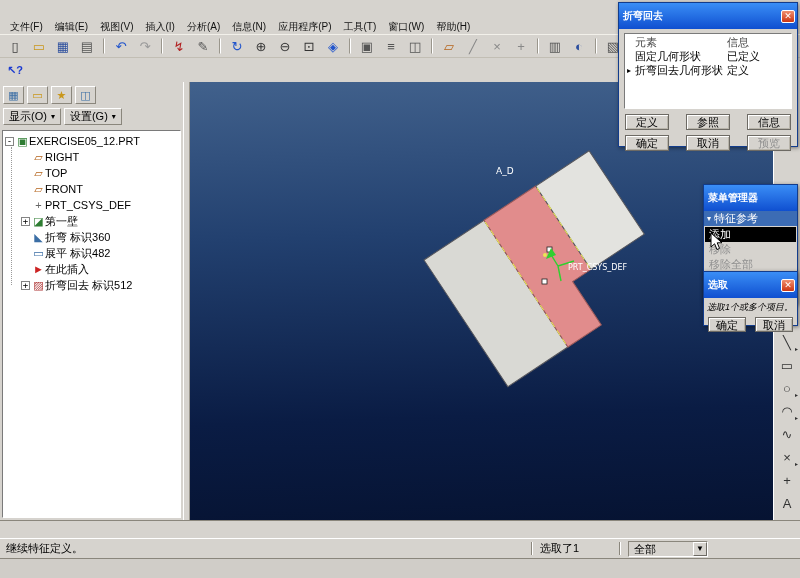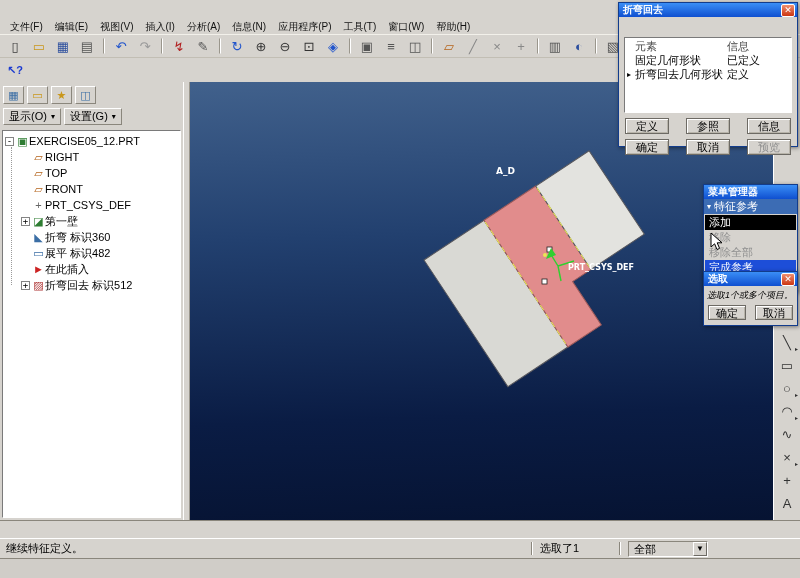--- a/index.html
+++ b/index.html
@@ -43,21 +43,21 @@
   .tree-item.d1 { padding-left:18px; }
   .exp { display:inline-block; flex:none; width:9px; height:9px; margin-right:2px; border:1px solid #848484; background:#fff;
     font-size:9px; line-height:7px; text-align:center; font-family:"DejaVu Sans Mono",monospace; }
   .exp:empty { border:none; background:transparent; }
   .ticon { flex:none; width:13px; text-align:center; font-size:11px; line-height:13px; }
   .tlabel { font-size:11px; white-space:nowrap; }
 
   
   .splitter { position:absolute; left:183px; top:82px; width:7px; height:438px; background:#d6d3ce; border-left:1px solid #fff; border-right:1px solid #9a968c; }
   .viewport { position:absolute; left:190px; top:82px; width:583px; height:438px;
-    background:linear-gradient(178deg,#41618c 0%,#22406f 35%,#0a1c44 75%,#061332 100%); overflow:hidden;font-weight:bold; }
+    background:linear-gradient(178deg,#41618c 0%,#22406f 35%,#0a1c44 75%,#061332 100%); overflow:hidden; }
   .viewport svg { display:block; }
   .viewport text { font-family:"DejaVu Sans",sans-serif; }
 
   
   .right-toolbar { position:absolute; left:773px; top:82px; width:27px; height:438px; background:#d6d3ce; border-left:1px solid #fff;
     display:flex; flex-direction:column; align-items:center; gap:2px; padding-top:250px; }
   .rt-btn { position:relative; width:22px; height:21px; display:flex; align-items:center; justify-content:center; }
   .rt-btn .glyph { font-size:13px; }
   .rt-btn .fly { position:absolute; right:0; bottom:1px; font-size:6px; color:#333; }
 
@@ -70,30 +70,30 @@
   .sb-sel { width:72px; white-space:nowrap; }
   .filter-box { display:flex; width:80px; height:16px; padding-left:5px; background:#d6d3ce;
     border:1px solid; border-color:#8a867c #fff #fff #8a867c; }
   .filter-arrow { margin-left:auto; width:14px; height:14px; background:#d6d3ce; border:1px solid; border-color:#fff #6d6a64 #6d6a64 #fff;
     font-size:8px; line-height:12px; text-align:center; }
   .sb-rightpad { width:92px; }
   .bottom-strip { position:absolute; left:0; top:558px; width:800px; height:20px; background:#d0cdc8; border-top:1px solid #8a867c; }
 
   
   .dialog { position:absolute; z-index:10; background:#d6d3ce; border:1px solid #123c8c; box-shadow:1px 1px 4px rgba(0,0,0,.45); }
-  .dlg-title { height:14px; display:flex; align-items:center; gap:3px; padding:0 2px 0 4px;
+  .dlg-title { height:26px; display:flex; align-items:center; gap:3px; padding:0 2px 0 4px;
     background:linear-gradient(180deg,#3a8ef6,#0f4fd0); color:#fff; font-size:10px; font-weight:bold; }
   .dlg-close { width:14px; height:13px; margin-left:auto; background:linear-gradient(180deg,#ef8f6f,#cc3512);
     border:1px solid #fff; border-radius:2px; color:#fff; font-size:9px; line-height:11px; text-align:center; }
   .btn { min-width:44px; height:16px; background:#d6d3ce; border:1px solid #6d6a64;
     box-shadow:inset 1px 1px 0 #fff, inset -1px -1px 0 #b8b4aa; font-size:11px; text-align:center; line-height:14px; padding:0 4px; }
   .btn.disabled { color:#8f8f8f; }
 
   .bb { left:618px; top:2px; width:180px; height:145px; }
-  .bb-list { margin:20px 5px 0; background:#fff; border:1px solid; border-color:#7a7a7a #fff #fff #7a7a7a; height:76px; font-size:11px; padding:1px 2px; }
+  .bb-list { margin:4px 5px 0; background:#fff; border:1px solid; border-color:#7a7a7a #fff #fff #7a7a7a; height:76px; font-size:11px; padding:1px 2px; }
   .bb-head { display:flex; color:#444; padding-left:8px; height:14px; }
   .bb-head .c1 { width:92px; }
   .el-row { display:flex; align-items:center; height:14px; }
   .el-marker { width:8px; font-size:8px; color:#000; }
   .el-name { width:92px; white-space:nowrap; }
   .el-info { white-space:nowrap; }
   .bb-btnrow { display:flex; justify-content:space-between; padding:0 6px; margin-top:5px; }
 
   .mm { position:absolute; z-index:10; left:703px; top:150px; width:95px; background:#d6d3ce; border:1px solid #123c8c; box-shadow:1px 1px 4px rgba(0,0,0,.45);margin-top:34px; }
   .mm-section { height:15px; background:#3c6cb4; color:#fff; font-size:11px; display:flex; align-items:center; gap:3px; padding-left:3px; }

